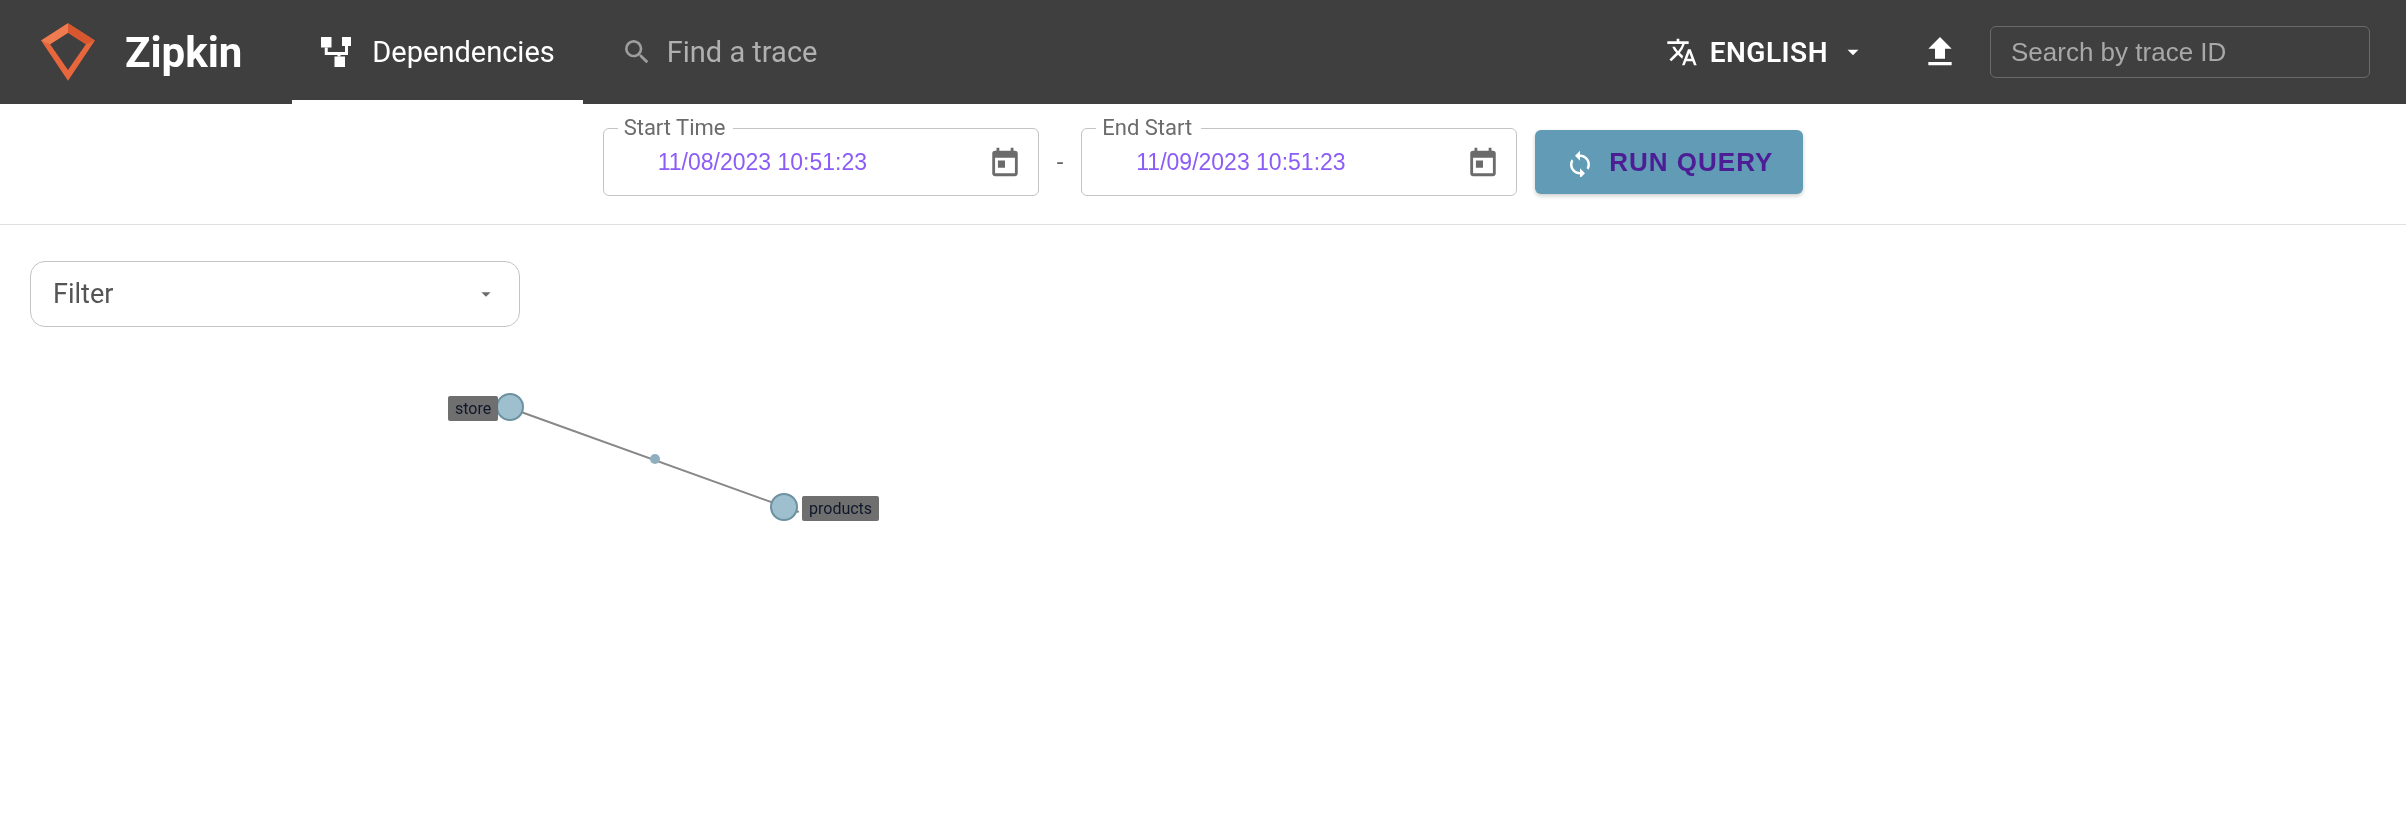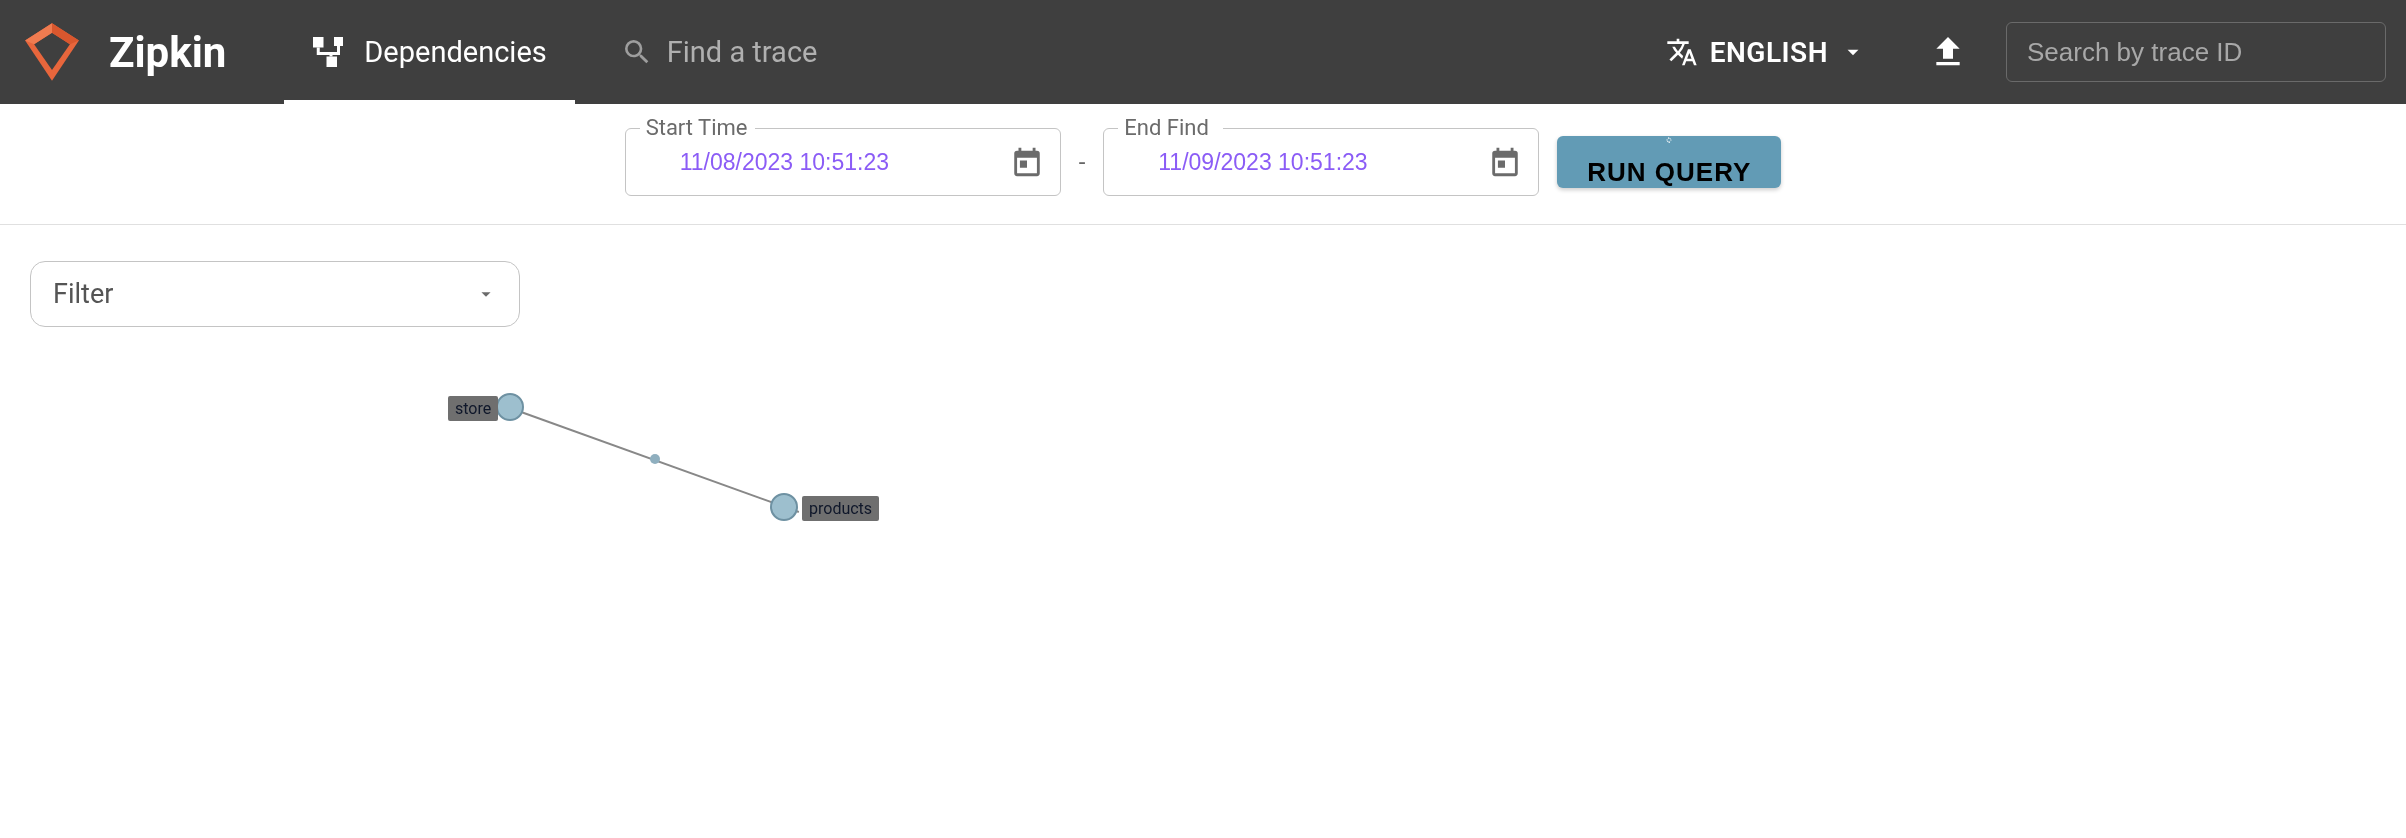--- a/index.html
+++ b/index.html
@@ -10,22 +10,22 @@
     body {
       font-family: Roboto, Helvetica, Arial, sans-serif;
       background: #fff;
       color: #333;
     }
     .navbar {
       background: #3f3f3f;
       height: 104px;
       display: flex;
       align-items: center;
-      padding: 0 20px;
-      gap: 18px;
+      padding: 0 36px;
+      gap: 10px;
     }
     .logo-wrap {
       display: flex;
       align-items: center;
       gap: 25px;
       margin-right: 40px;
     }
     .logo-svg {
       width: 64px;
       height: 64px;
@@ -74,21 +74,21 @@
     }
     .upload-btn {
       padding: 0 20px;
       color: #fff;
       cursor: pointer;
       display: flex;
       align-items: center;
     }
     .search-trace {
       width: 380px;
-      height: 60px;
+      height: 52px;
       background: transparent;
       border: 1px solid #6a6a6a;
       border-radius: 6px;
       padding: 0 20px;
       color: #fff;
       font-size: 26px;
     }
     .search-trace::placeholder {
       color: #a8a8a8;
     }
@@ -147,34 +147,33 @@
     }
     .cal-icon {
       color: #6b6b6b;
     }
     .dash {
       font-size: 24px;
       color: #666;
     }
     .run-btn {
       background: #629bb5;
-      color: #000000;
+      color: #4c1d95;
       border: none;
       border-radius: 6px;
-      height: 52px;
+      height: 64px;
       padding: 0 30px;
       display: flex;
       align-items: center;
       gap: 14px;
       font-size: 26px;
       font-weight: 600;
       letter-spacing: 1px;
       cursor: pointer;
       box-shadow: 0 2px 4px rgba(0,0,0,0.2);
-      flex-direction: column;
     }
     .content {
       padding: 36px 30px;
       position: relative;
     }
     .filter-select {
       width: 490px;
       height: 66px;
       border: 1px solid #c4c4c4;
       border-radius: 15px;
@@ -284,21 +283,21 @@
     <input class="date-input" value="11/08/2023 10:51:23" style="">
     <svg class="cal-icon icon-svg" width="34" height="34" viewBox="0 0 24 24" fill="#6b6b6b">
       <path d="M19 4h-1V2h-2v2H8V2H6v2H5a2 2 0 00-2 2v14a2 2 0 002 2h14a2 2 0 002-2V6a2 2 0 00-2-2zm0 16H5V9h14v11zM7 11h5v5H7v-5z"></path>
     </svg>
   </div>
 
   <span class="dash">-</span>
 
   <div class="fieldset">
     <div class="legend-bg" style="width:105px;"></div>
-    <span class="fieldset-legend">End Find</span>
+    <span class="fieldset-legend">End Start</span>
     <input class="date-input" value="11/09/2023 10:51:23" style="">
     <svg class="cal-icon icon-svg" width="34" height="34" viewBox="0 0 24 24" fill="#6b6b6b">
       <path d="M19 4h-1V2h-2v2H8V2H6v2H5a2 2 0 00-2 2v14a2 2 0 002 2h14a2 2 0 002-2V6a2 2 0 00-2-2zm0 16H5V9h14v11zM7 11h5v5H7v-5z"></path>
     </svg>
   </div>
 
   <button class="run-btn">
     <svg class="icon-svg" width="30" height="30" viewBox="0 0 24 24" fill="#fff">
       <path d="M12 6V3L8 7l4 4V8c3.31 0 6 2.69 6 6 0 1.01-.25 1.97-.7 2.8l1.46 1.46A7.93 7.93 0 0020 14c0-4.42-3.58-8-8-8zm0 14c-3.31 0-6-2.69-6-6 0-1.01.25-1.97.7-2.8L5.24 9.74A7.93 7.93 0 004 14c0 4.42 3.58 8 8 8v3l4-4-4-4v3z"></path>
     </svg>

